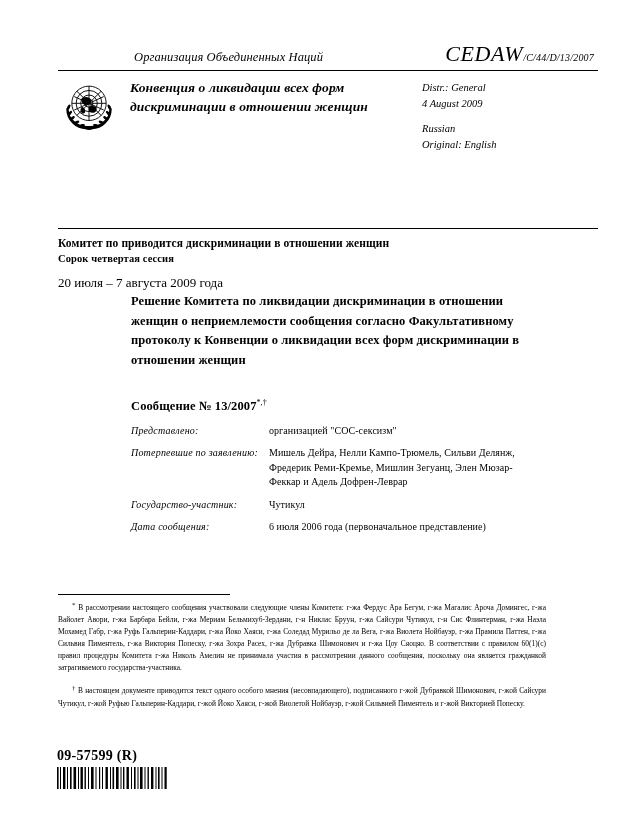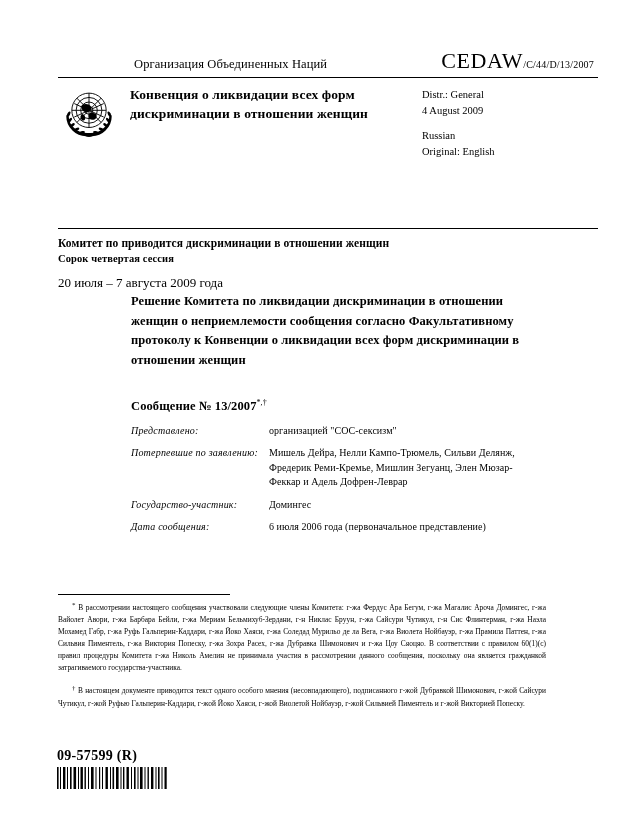--- a/index.html
+++ b/index.html
@@ -22,22 +22,23 @@
     left: 0; top: 0;
     width: 640px;
     height: 828px;
     background: #fff;
   }
 
   
   .masthead {
     position: absolute;
     left: 58px;
-    top: 48px;
+    top: 41px;
     width: 540px;
+    font-style: italic;
   }
   .masthead-top {
     display: flex;
     align-items: baseline;
     justify-content: space-between;
     padding-bottom: 3px;
   }
   .org-name {
     font-size: 12.5px;
     letter-spacing: 0.1px;
@@ -290,21 +291,21 @@
       <tr>
         <td class="meta-label">Представлено:</td>
         <td class="meta-value">организацией "СОС-сексизм"</td>
       </tr>
       <tr>
         <td class="meta-label">Потерпевшие по заявлению:</td>
         <td class="meta-value">Мишель Дейра, Нелли Кампо-Трюмель, Сильви Делянж, Фредерик Реми-Кремье, Мишлин Зегуанц, Элен Мюзар-Феккар и Адель Дофрен-Леврар</td>
       </tr>
       <tr>
         <td class="meta-label">Государство-участник:</td>
-        <td class="meta-value">Домингес</td>
+        <td class="meta-value">Чутикул</td>
       </tr>
       <tr>
         <td class="meta-label">Дата сообщения:</td>
         <td class="meta-value">6 июля 2006 года (первоначальное представление)</td>
       </tr>
     </tbody>
   </table>
 
   <div class="footnote-rule"></div>
   <div class="footnotes">

